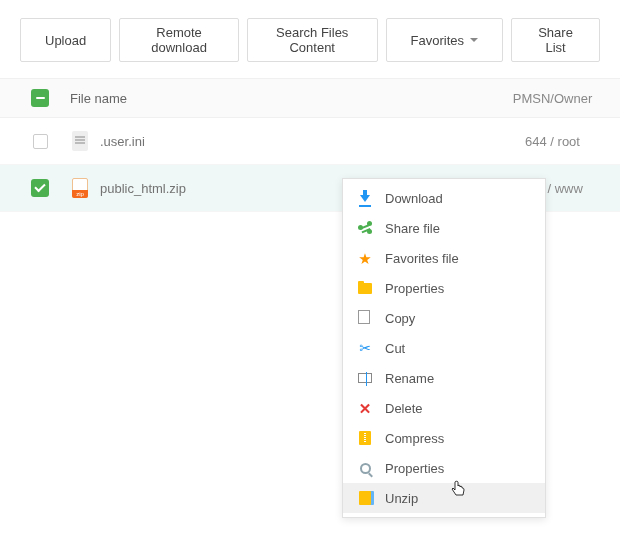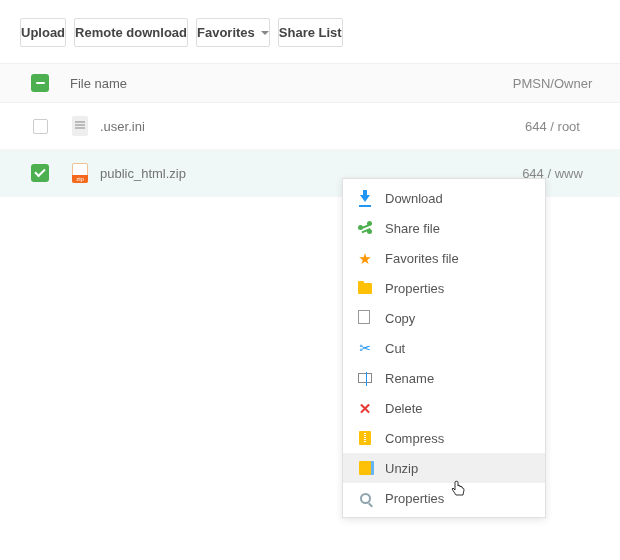--- a/index.html
+++ b/index.html
@@ -1,18 +1,18 @@
 <!DOCTYPE html>
 <html><head>
 <meta charset="utf-8">
 <style>
 * { margin: 0; padding: 0; box-sizing: border-box; }
 body { font-family: -apple-system, BlinkMacSystemFont, "Segoe UI", Arial, sans-serif; font-size: 13px; color: #333; background: #fff; width: 620px; height: 560px; overflow: hidden; }
 .toolbar { display: flex; gap: 8px; padding: 18px 20px 16px 20px; }
-.toolbar-btn { border: 1px solid #ddd; background: #fff; padding: 6px 0; font-size: 13px; color: #444; cursor: pointer; display: flex; align-items: center; gap: 4px; border-radius: 2px; font-weight: bold; }
+.toolbar-btn { border: 1px solid #ddd; background: #fff; padding: 6px 24px; font-size: 13px; color: #444; cursor: pointer; display: flex; align-items: center; gap: 4px; border-radius: 2px; }
 .chevron-down { display: inline-block; width: 0; height: 0; border-left: 4px solid transparent; border-right: 4px solid transparent; border-top: 4px solid #888; margin-left: 2px; }
 .table-header { display: flex; align-items: center; padding: 10px 20px; background: #fafafa; border-top: 1px solid #f0f0f0; border-bottom: 1px solid #f0f0f0; color: #666; font-size: 13px; }
 .col-check { width: 40px; display: flex; align-items: center; justify-content: center; }
 .col-name { flex: 1; display: flex; align-items: center; gap: 10px; padding-left: 10px; text-align: right; }
 .col-perm { width: 95px; text-align: center; color: #888; }
 .checkbox-empty { width: 15px; height: 15px; border: 1px solid #ccc; background: #fff; border-radius: 2px; cursor: pointer; }
 .checkbox-indeterminate { width: 18px; height: 18px; background: #4caf50; border-radius: 3px; display: flex; align-items: center; justify-content: center; cursor: pointer; }
 .checkbox-indeterminate::after { content: ""; width: 9px; height: 2.5px; background: #fff; border-radius: 1px; }
 .checkbox-checked { width: 18px; height: 18px; background: #4caf50; border-radius: 3px; display: flex; align-items: center; justify-content: center; cursor: pointer; }
 .checkbox-checked::after { content: ""; display: block; width: 4px; height: 8px; border: solid #fff; border-width: 0 2px 2px 0; transform: rotate(45deg) translate(-1px, -1px); }
@@ -49,20 +49,21 @@
 .icon-properties { width: 11px; height: 11px; border: 2px solid #90a4ae; border-radius: 50%; position: relative; }
 .icon-properties::after { content: ""; position: absolute; bottom: -4px; right: -4px; width: 5px; height: 2px; background: #90a4ae; transform: rotate(45deg); }
 .cursor-hand { position: absolute; left: 450px; top: 480px; font-size: 16px; z-index: 200; color: #000; pointer-events: none; }
 </style>
 </head>
 <body>
 
 <div class="toolbar">
   <button class="toolbar-btn">Upload</button>
   <button class="toolbar-btn">Remote download</button>
+  <button class="toolbar-btn">Search Files Content</button>
   <button class="toolbar-btn">
       <span>Favorites</span>
       <span class="chevron-down"></span>
     </button>
   <button class="toolbar-btn">Share List</button>
 </div>
 
 <div class="table-header">
   <div class="col-check">
       <div class="checkbox-indeterminate"></div>
@@ -147,31 +148,31 @@
         <span class="icon-delete">✕</span>
       </span>
     <span>Delete</span>
   </div>
   <div class="menu-item">
     <span class="menu-icon">
         <span class="icon-compress"></span>
       </span>
     <span>Compress</span>
   </div>
+  <div class="menu-item">
+    <span class="menu-icon">
+        <span class="icon-properties"></span>
+      </span>
+    <span>Properties</span>
+  </div>
   <div class="menu-item hovered">
     <span class="menu-icon">
         <span class="icon-unzip"></span>
       </span>
     <span>Unzip</span>
-  </div>
-  <div class="menu-item">
-    <span class="menu-icon">
-        <span class="icon-properties"></span>
-      </span>
-    <span>Properties</span>
   </div>
 </div>
 
 <div class="cursor-hand">
   <svg width="16" height="20" viewBox="0 0 16 20">
       <path d="M5 2v8l-2-2-1 1 4 6h7l1-5c0-2-1-2-2-2v-1c0-1-2-1-2 0v-1c0-1-2-1-2 0V2c0-1-3-1-3 0z" fill="#fff" stroke="#000" stroke-width="0.8"></path>
     </svg>
 </div>
 
 </body></html>

